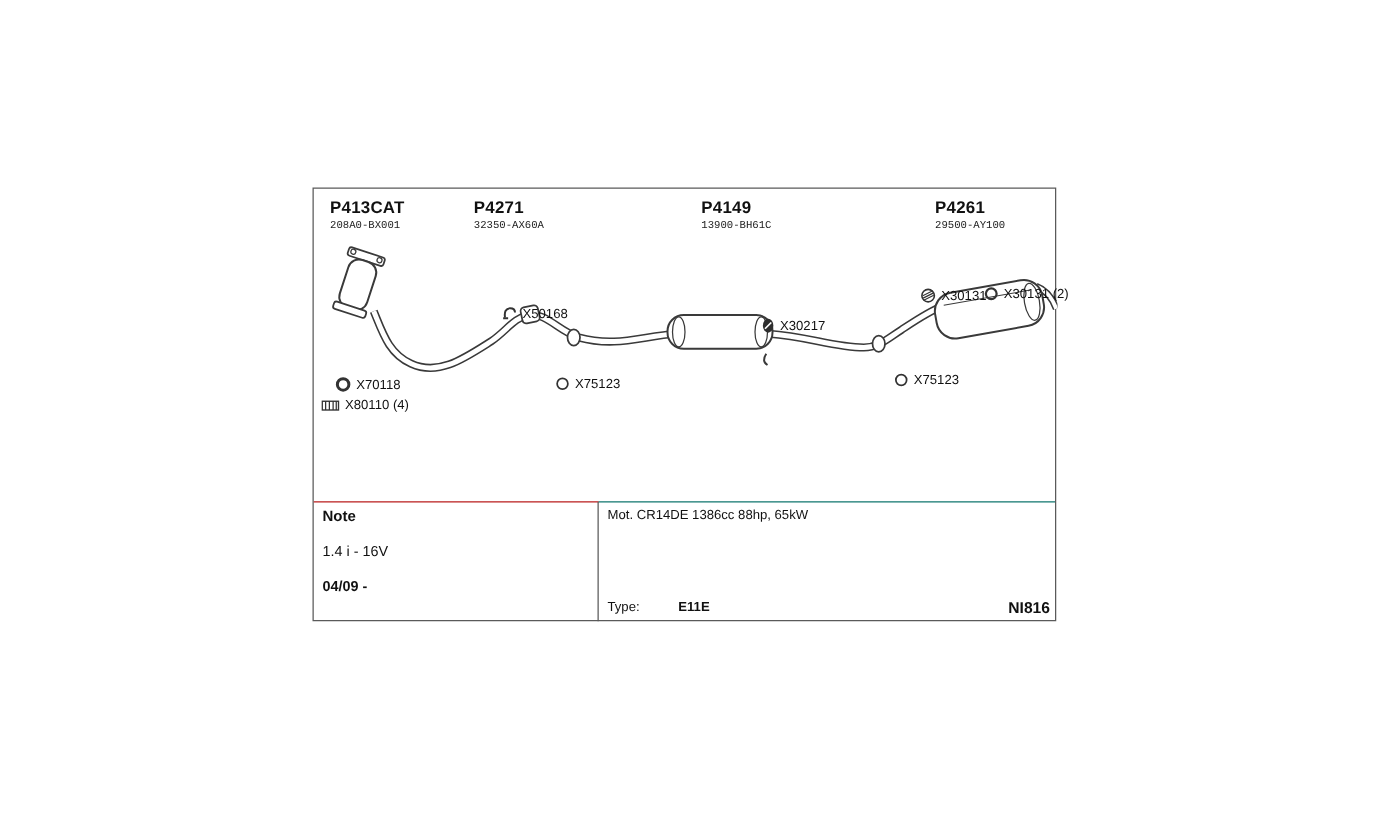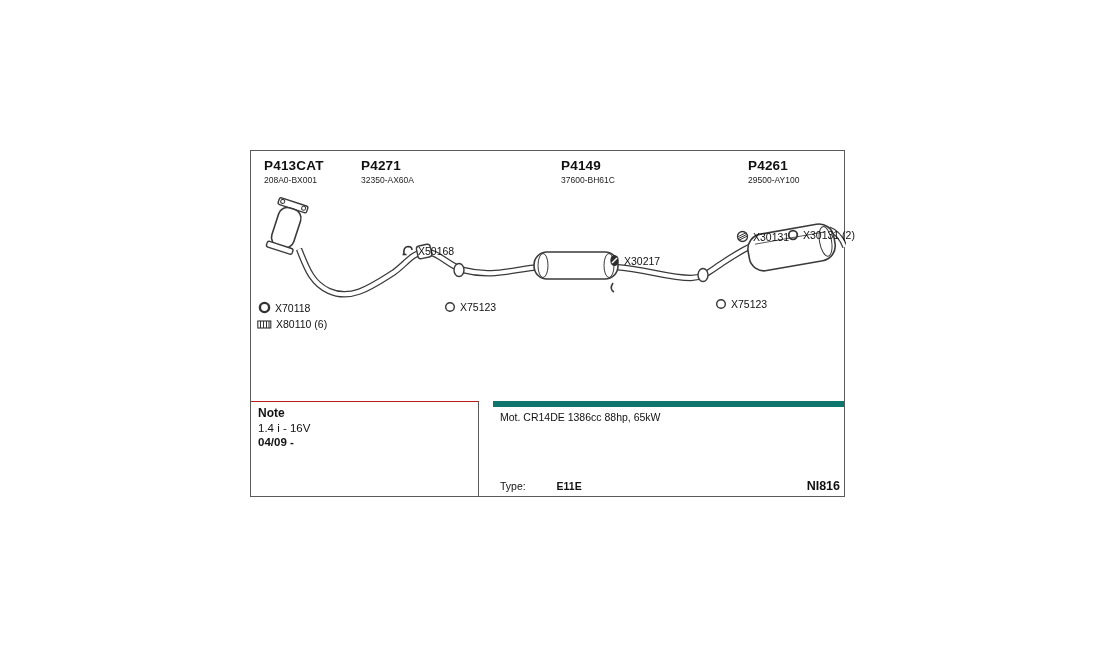--- a/index.html
+++ b/index.html
@@ -3,31 +3,31 @@
 <meta charset="utf-8">
 <style>
   html,body{margin:0;padding:0;background:#fff;}
   .canvas{position:relative;width:1100px;height:650px;background:#fff;overflow:hidden;
           font-family:"Liberation Sans",sans-serif;color:#111;}
   .frame{position:absolute;left:250px;top:150px;width:595px;height:347px;border:1px solid #5a5a5a;box-sizing:border-box;}
   .diagram-area{position:absolute;left:0;top:0;width:100%;height:250px;}
   
   .part-header{position:absolute;line-height:1.1;}
   .part-header .code{font-weight:bold;font-size:13.5px;letter-spacing:.2px;}
-  .part-header .pn{font-size:8.5px;margin-top:2px;color:#222;}
+  .part-header .pn{font-size:8.5px;margin-top:2px;color:#222;font-family:Liberation Mono, monospace;}
   
   .fastener{position:absolute;display:flex;align-items:center;gap:4px;font-size:10.5px;white-space:nowrap;margin-top:26px;}
   .fastener .ic{display:inline-flex;align-items:center;}
   
   .note-cell{position:absolute;left:0;top:250px;width:228px;height:96px;border-top:1px solid #b91c1c;
              border-right:1px solid #5a5a5a;box-sizing:border-box;padding:4px 7px;}
-  .spec-cell{position:absolute;left:242px;top:250px;right:0;height:96px;border-top:6px solid #0f766e;
+  .spec-cell{position:absolute;left:228px;top:250px;right:0;height:96px;border-top:1px solid #0f766e;
              box-sizing:border-box;padding:4px 7px;}
   .note-title{font-weight:bold;font-size:12px;}
-  .note-line{font-size:11.5px;margin-top:2px;}
+  .note-line{font-size:11.5px;margin-top:16px;}
   .note-line.bold{font-weight:bold;}
   .engine-line{font-size:10.5px;}
   .type-line{position:absolute;left:7px;bottom:5px;font-size:10.5px;}
   .type-line b{font-weight:bold;padding-left:28px;}
   .doc-code{position:absolute;right:4px;bottom:4px;font-size:12.5px;font-weight:bold;}
   .exhaust-svg{position:absolute;left:0;top:40px;}
 </style>
 </head>
 <body>
 
@@ -78,27 +78,27 @@
           <line x1="505" y1="47" x2="575" y2="47" stroke="#3a3a3a" stroke-width="0.8"></line>
         </g>
 
         <path d="M 362 92 q -4 6 1 9" fill="none" stroke="#3a3a3a" stroke-width="1.6"></path>
       </svg>
 
       <div class="part-header" style="left:13px;top:8px">
         <div class="code">P413CAT</div>
         <div class="pn">208A0-BX001</div>
       </div>
-      <div class="part-header" style="left:110px;top:8px">
+      <div class="part-header" style="left:128px;top:8px">
         <div class="code">P4271</div>
         <div class="pn">32350-AX60A</div>
       </div>
       <div class="part-header" style="left:310px;top:8px">
         <div class="code">P4149</div>
-        <div class="pn">37600-BH61C</div>
+        <div class="pn">13900-BH61C</div>
       </div>
       <div class="part-header" style="left:497px;top:8px">
         <div class="code">P4261</div>
         <div class="pn">29500-AY100</div>
       </div>
 
       <div class="fastener" style="left:150px;top:67px">
         <span class="ic">
           <svg width="13" height="13">
               <path d="M3,10 Q2,3 7,2.5 Q11,2.5 11,6" fill="none" stroke="#333" stroke-width="1.6"></path>
@@ -132,40 +132,40 @@
 
       <div class="fastener" style="left:536px;top:52px">
         <span class="ic">
           <svg width="12" height="12">
               <circle cx="6" cy="6" r="4.3" fill="none" stroke="#333" stroke-width="1.8"></circle>
             </svg>
         </span>
         <span>X30131 (2)</span>
       </div>
 
-      <div class="fastener" style="left:7px;top:124px">
+      <div class="fastener" style="left:17px;top:124px">
         <span class="ic">
           <svg width="13" height="13">
               <circle cx="6.5" cy="6.5" r="4.6" fill="none" stroke="#333" stroke-width="2.4"></circle>
             </svg>
         </span>
         <span>X70118</span>
       </div>
 
       <div class="fastener" style="left:6px;top:141px">
         <span class="ic">
           <svg width="15" height="9">
               <rect x="0.8" y="1" width="13" height="7" fill="none" stroke="#333" stroke-width="1.1"></rect>
               <line x1="3.5" y1="1" x2="3.5" y2="8" stroke="#333" stroke-width="1"></line>
               <line x1="6.5" y1="1" x2="6.5" y2="8" stroke="#333" stroke-width="1"></line>
               <line x1="9.5" y1="1" x2="9.5" y2="8" stroke="#333" stroke-width="1"></line>
               <line x1="12" y1="1" x2="12" y2="8" stroke="#333" stroke-width="1"></line>
             </svg>
         </span>
-        <span>X80110 (6)</span>
+        <span>X80110 (4)</span>
       </div>
 
       <div class="fastener" style="left:193px;top:124px">
         <span class="ic">
           <svg width="12" height="12">
               <circle cx="6" cy="6" r="4.3" fill="none" stroke="#333" stroke-width="1.4"></circle>
             </svg>
         </span>
         <span>X75123</span>
       </div>

